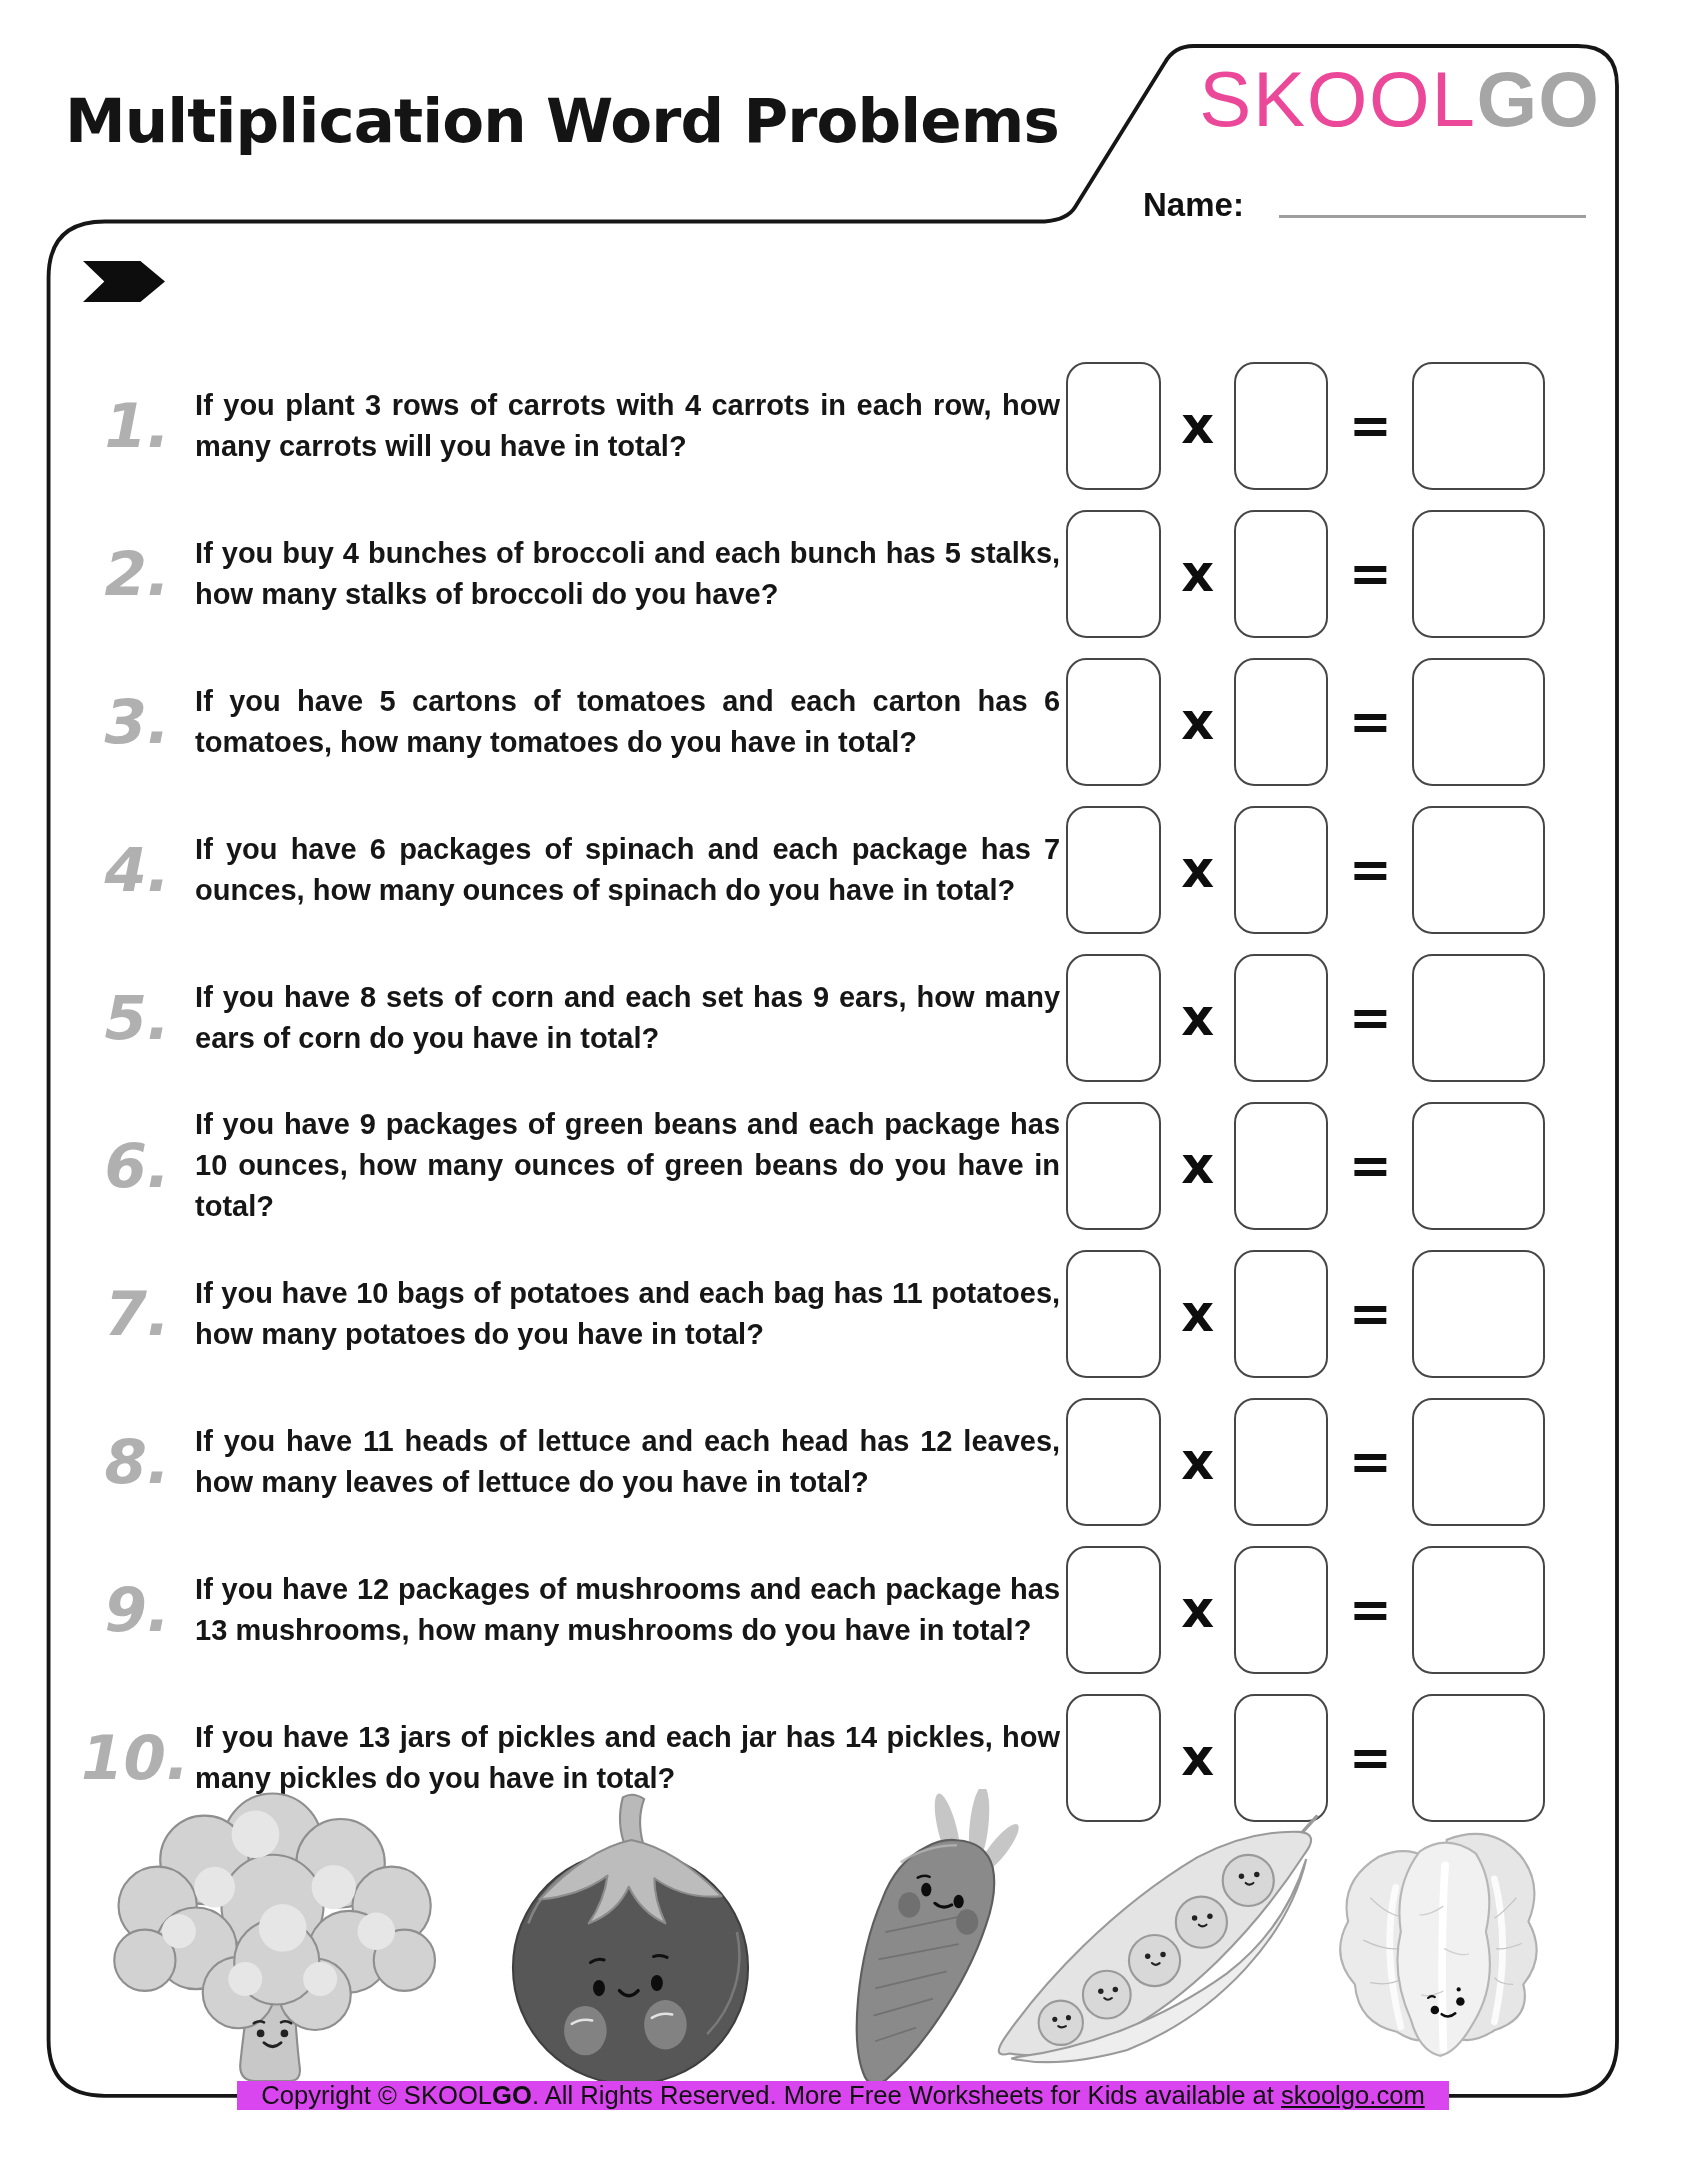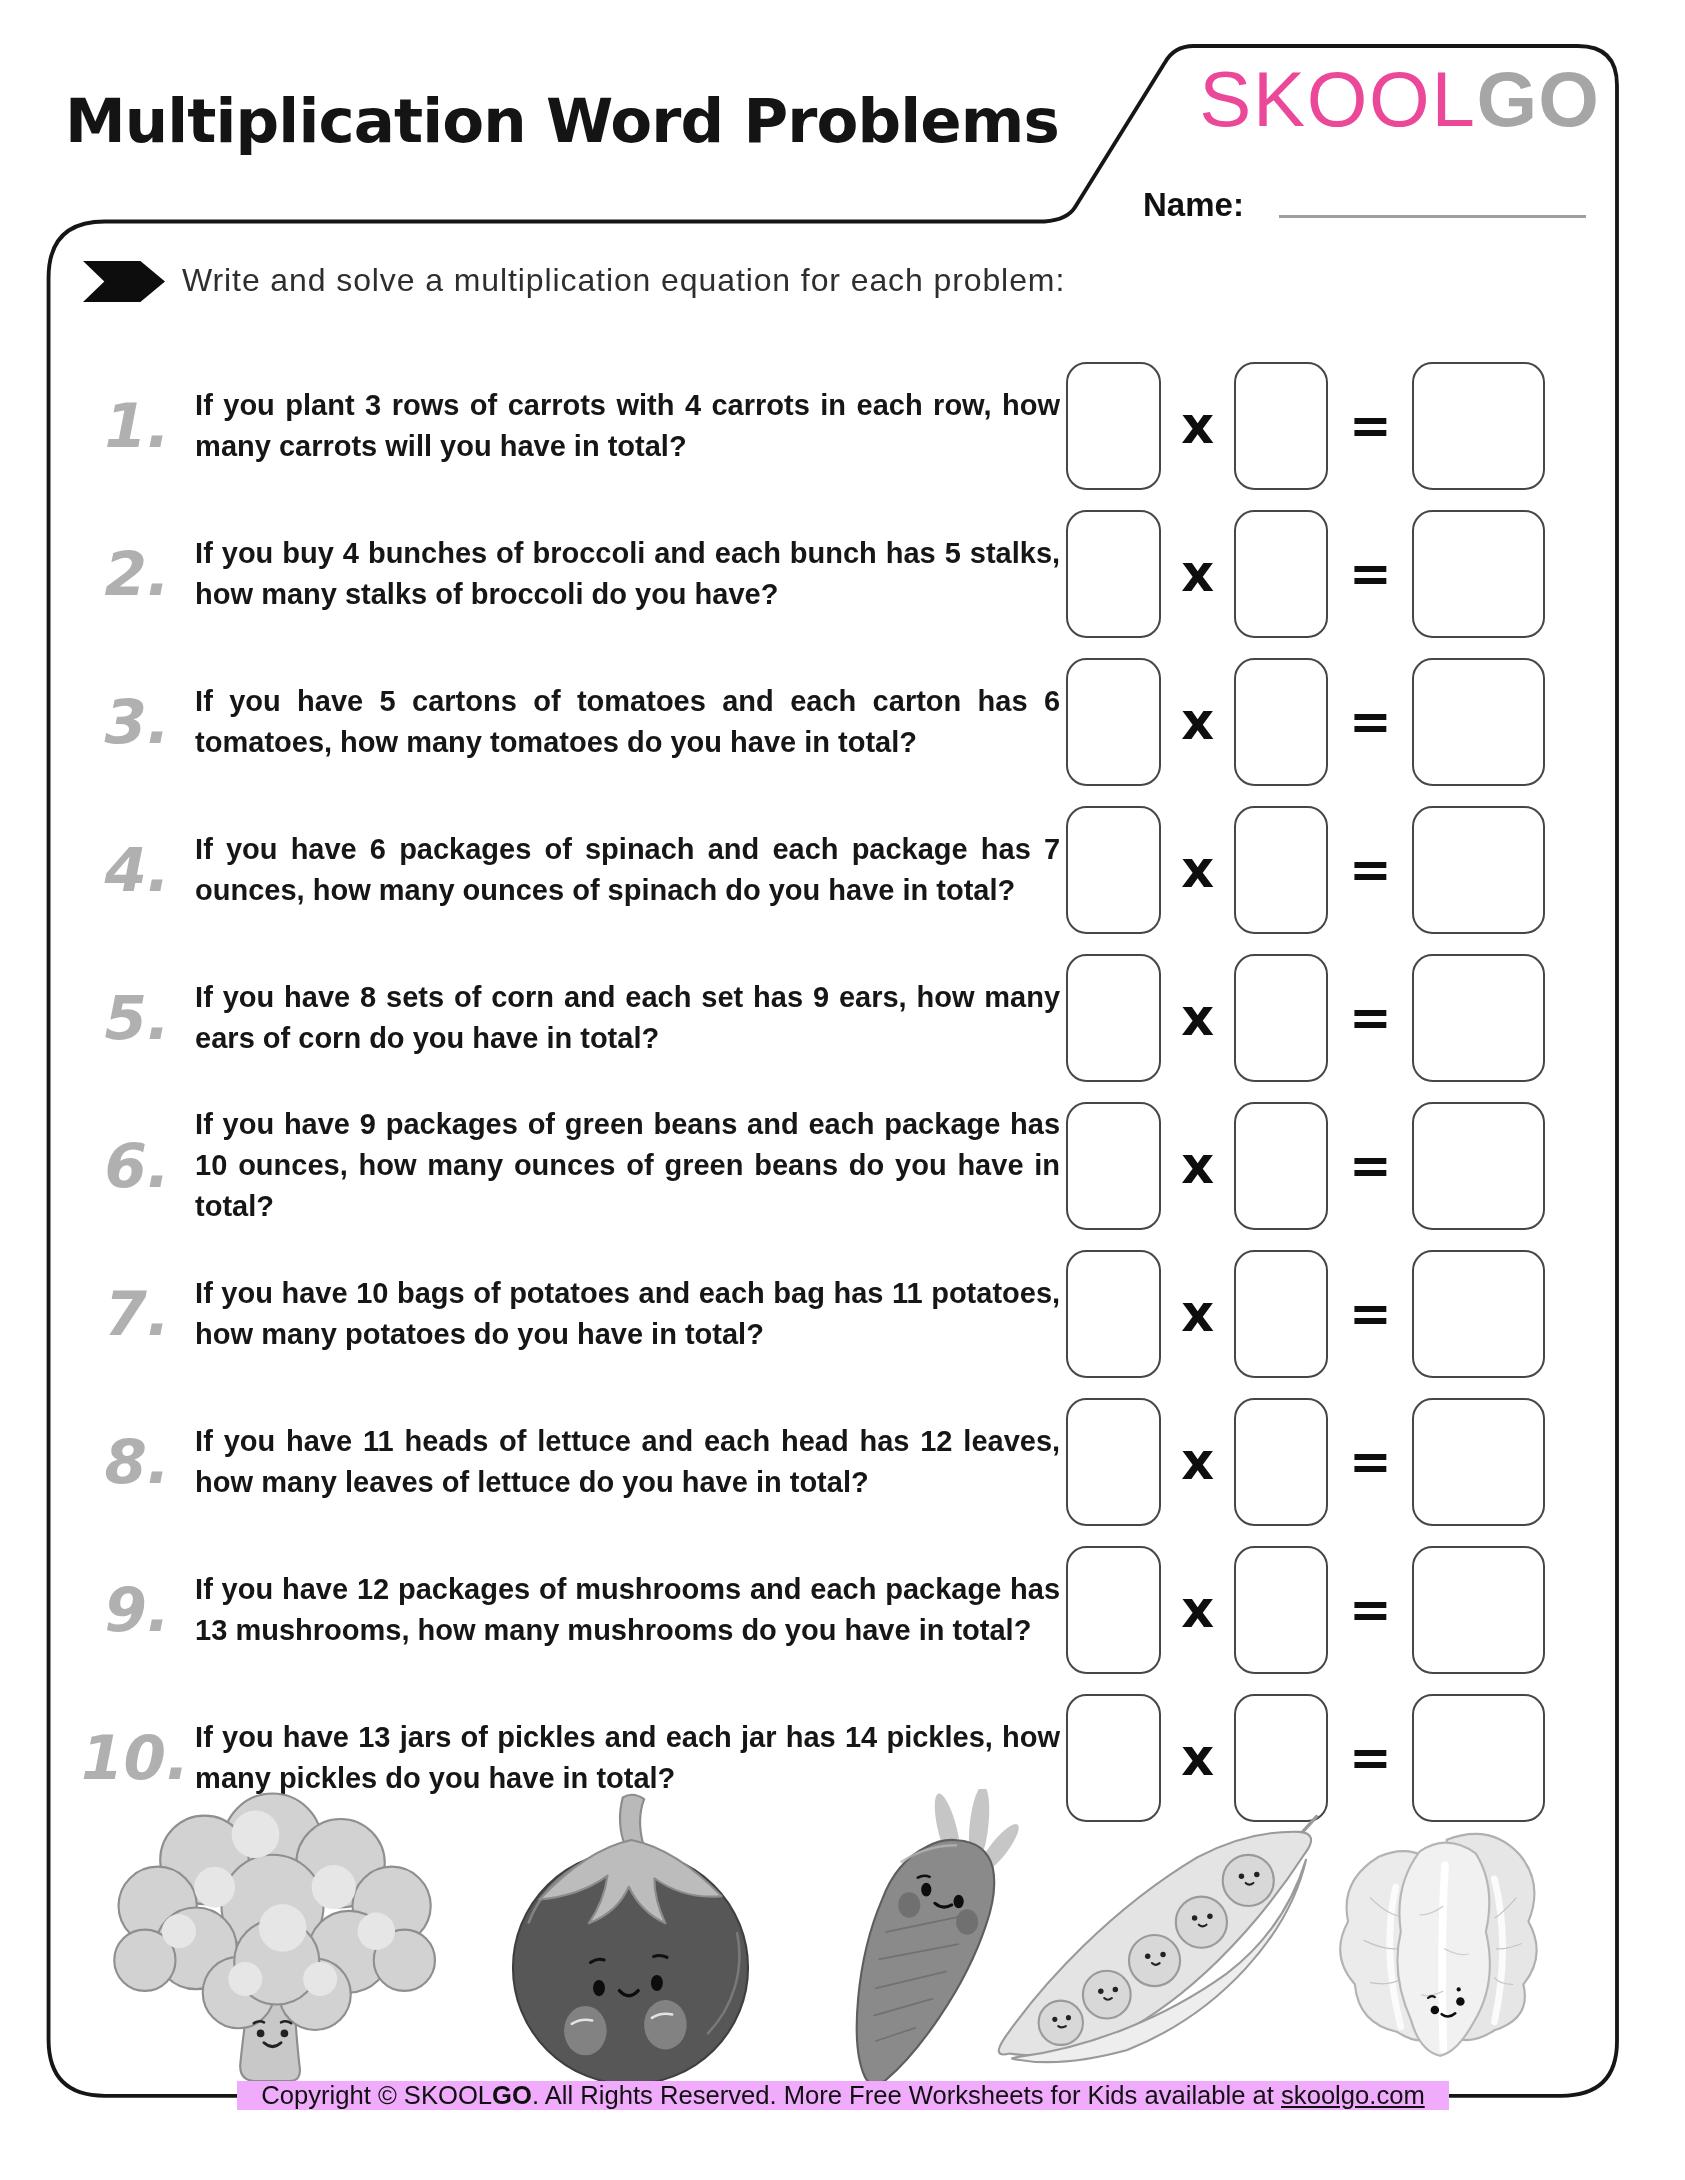--- a/index.html
+++ b/index.html
@@ -69,21 +69,21 @@
   #veg-tomato{left:490px;top:1787px;}
   #veg-carrot{left:790px;top:1789px;}
   #veg-peas{left:967px;top:1808px;}
   #veg-lettuce{left:1319px;top:1804px;}
   
   #footer{
     position:absolute;top:2075px;left:0;width:100%;height:41px;z-index:3;
     display:flex;justify-content:center;align-items:center;
   }
   #footer .inner{
-    background:#f0abfc;padding:0 24px;font-size:25.6px;color:#101010;white-space:nowrap;
+    background:#d946ef;padding:0 24px;font-size:25.6px;color:#101010;white-space:nowrap;
   }
   #footer .bold{font-weight:bold;}
   #footer .link{text-decoration:underline;color:#101010;}
 </style>
 </head>
 <body>
 
 <div id="page">
 
   <svg id="border-svg" width="1686" height="2181" viewBox="0 0 1979 2560">
@@ -97,21 +97,20 @@
   <div id="logo">
     <span class="black">SKOOL</span><span class="gray">GO</span>
   </div>
 
   <div id="name-row">
     <span id="name-label">Name:</span>
   </div>
   <div id="name-line"></div>
 
   <div id="arrow-icon"></div>
-  <div id="instruction">Write and solve a multiplication equation for each problem:</div>
 
   <div id="problems">
     <div class="row">
       <div class="pnum">1.</div>
       <div class="ptext">If you plant 3 rows of carrots with 4 carrots in each row, how many carrots will you have in total?</div>
       <div class="equation">
         <div class="abox b1"></div>
         <span class="op mult">x</span>
         <div class="abox b2"></div>
         <span class="op eq">=</span>

